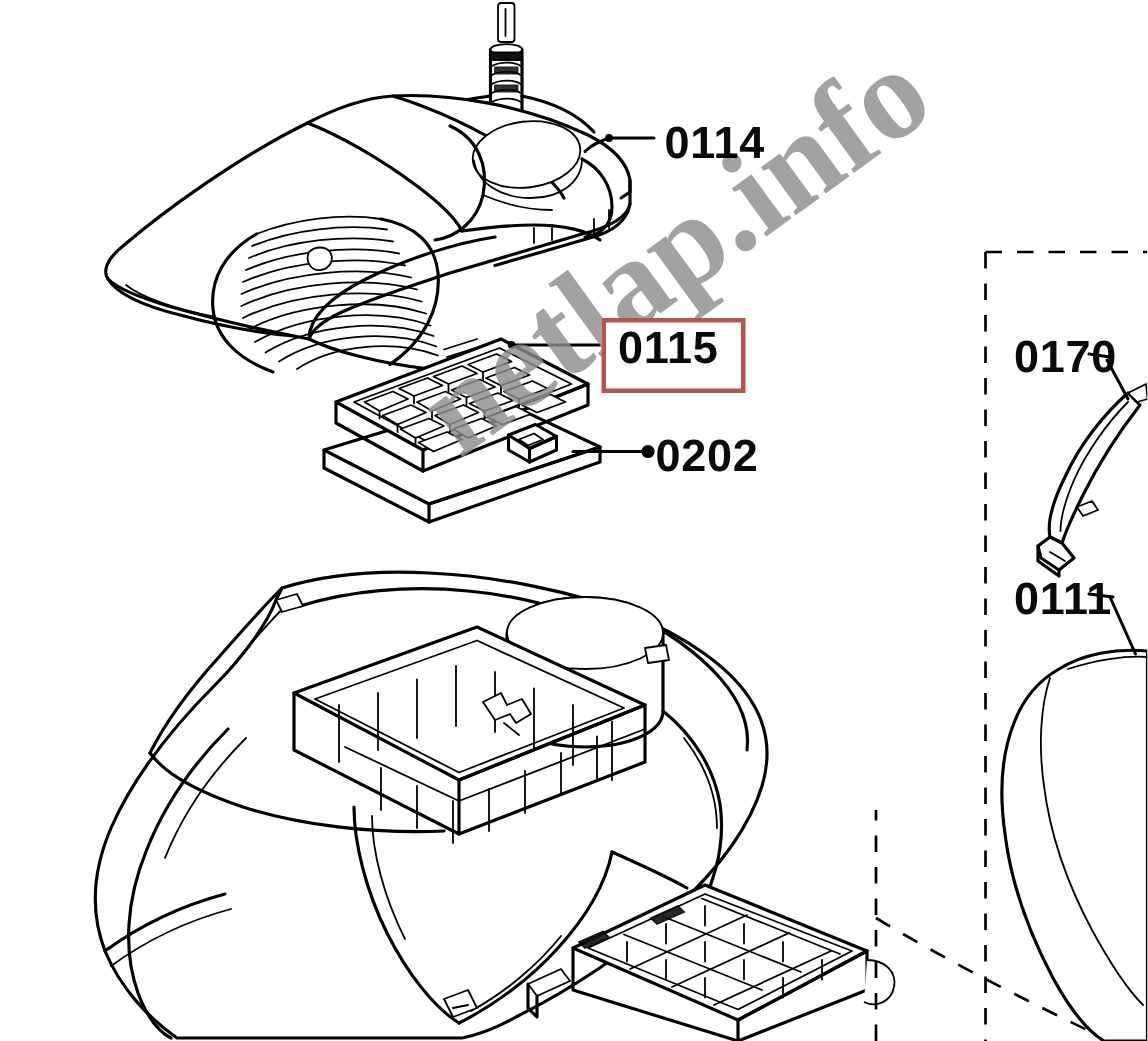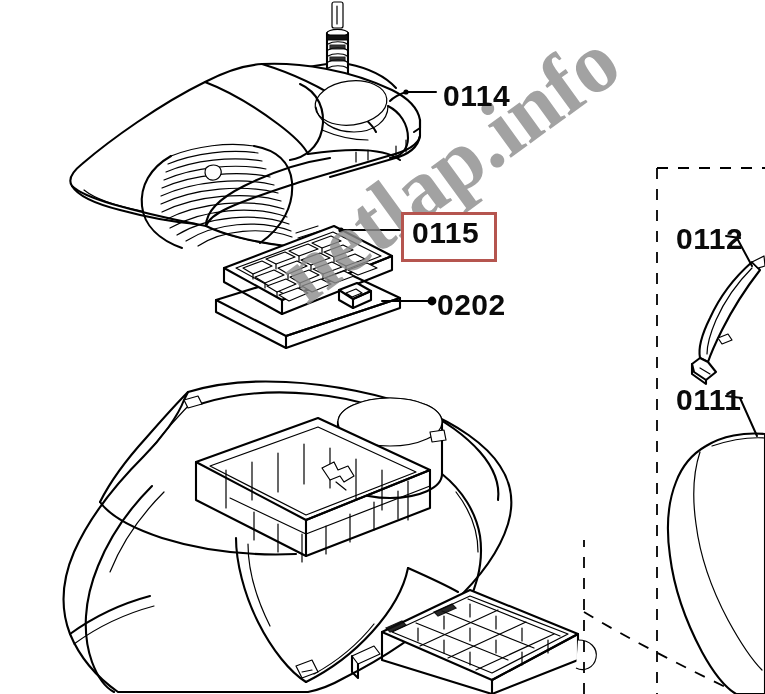--- a/index.html
+++ b/index.html
@@ -404,17 +404,17 @@
   <div id="watermark">netlap.info</div>
 
   <div class="label-text" id="label-0114">0114</div>
 
   <div id="highlight-0115">
     <span class="label-text">0115</span>
   </div>
 
   <div class="label-text" id="label-0116">0202</div>
 
-  <div class="label-text" id="label-0112">0112</div>
+  <div class="label-text" id="label-0112">0170</div>
 
   <div class="label-text" id="label-0111">0111</div>
 
 </div>
 
 </body></html>

